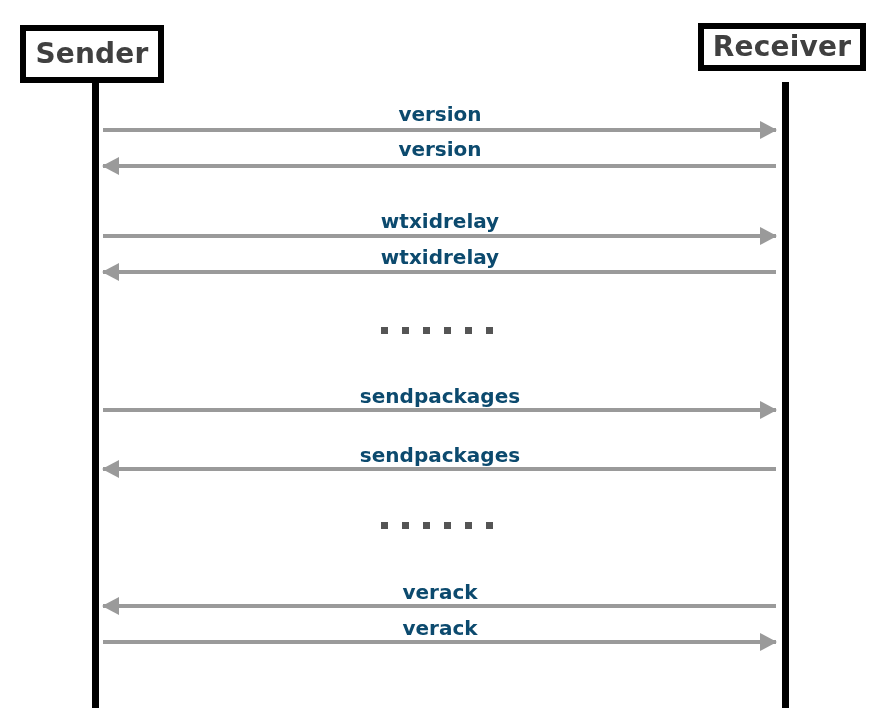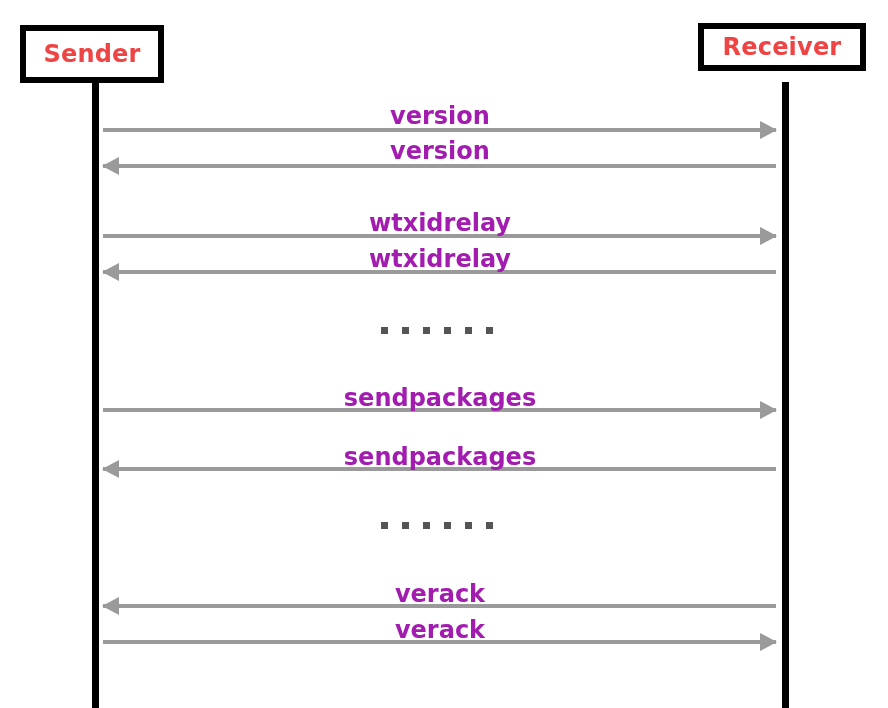--- a/index.html
+++ b/index.html
@@ -22,23 +22,23 @@
   .participant-box {
     position: absolute;
     box-sizing: border-box;
     background: #ffffff;
     border: 6px solid #000000;
     display: flex;
     align-items: center;
     justify-content: center;
   }
   .participant-label {
-    font-size: 24px;
+    font-size: 28px;
     font-weight: bold;
-    color: #ef4444;
+    color: #404040;
     letter-spacing: 0.2px;
     line-height: 1;
     white-space: nowrap;
   }
   
   .lifeline {
     position: absolute;
     background: #000000;
     width: 7px;
   }
@@ -66,23 +66,23 @@
     right: -1px;
     top: -7px;
   }
   .msg-head.left {
     border-right: 17px solid #9a9a9a;
     left: -1px;
     top: -7px;
   }
   .msg-label {
     position: absolute;
-    font-size: 24px;
+    font-size: 20px;
     font-weight: bold;
-    color: #a21caf;
+    color: #0c4a6e;
     white-space: nowrap;
     transform: translateX(-50%);
     line-height: 1;
   }
   
   .ellipsis-row {
     position: absolute;
     display: flex;
     transform: translateX(-50%);
   }

